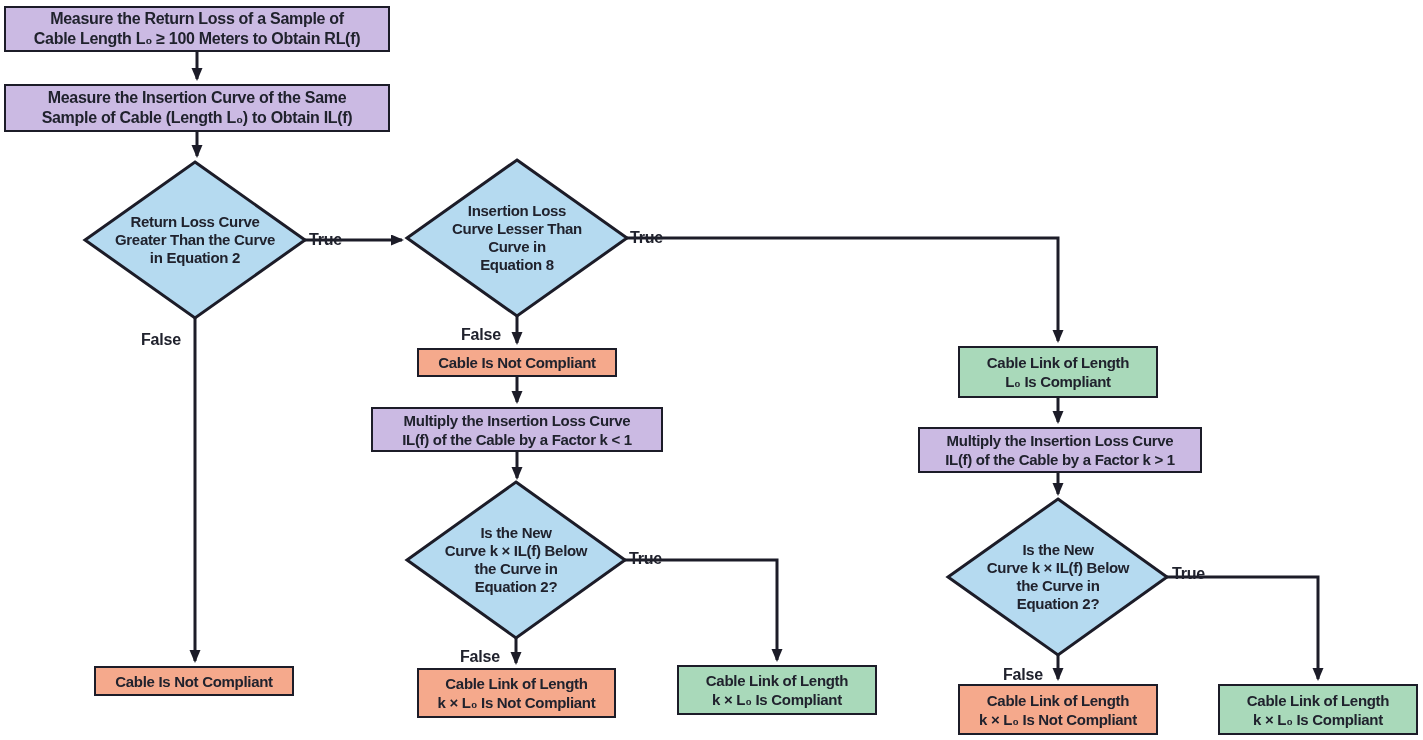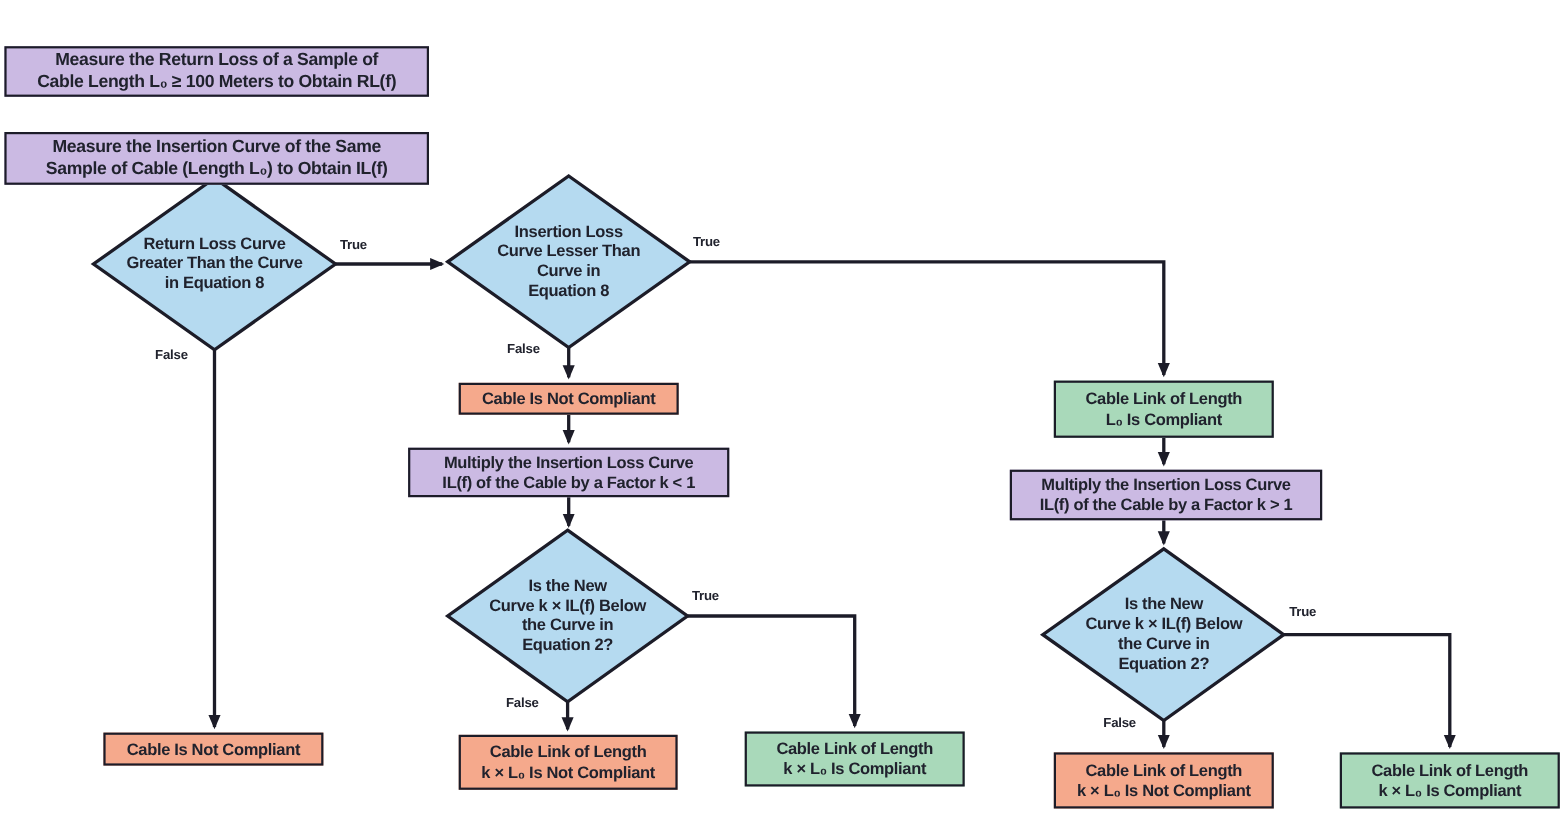--- a/index.html
+++ b/index.html
@@ -13,32 +13,32 @@
   .wires{position:absolute;left:0;top:0;}
   .node{
     position:absolute;box-sizing:border-box;
     display:flex;align-items:center;justify-content:center;
     text-align:center;font-weight:bold;
     color:var(--text,#20222d);
     border:2.5px solid var(--line,#1c1c28);
     font-size:15px;line-height:19px;letter-spacing:-0.3px;
     white-space:pre;
   }
-  .node.big{font-size:16px;line-height:20px;margin-top:36px;}
+  .node.big{font-size:16px;line-height:20px;}
   .process{background:var(--process-fill,#cbbae3);}
   .fail{background:var(--fail-fill,#f5a98c);}
   .pass{background:var(--pass-fill,#a9d9ba);}
   .dlabel{
     position:absolute;display:flex;align-items:center;justify-content:center;
     text-align:center;font-weight:bold;color:var(--text,#20222d);
     font-size:15px;line-height:18px;letter-spacing:-0.3px;white-space:pre;
   }
   .elabel{
     position:absolute;font-weight:bold;color:var(--text,#20222d);
-    font-size:12px;letter-spacing:-0.2px;white-space:pre;
+    font-size:16px;letter-spacing:-0.2px;white-space:pre;margin-top:16px;
   }
 </style>
 </head>
 <body>
 
 <div class="canvas">
 
   <svg class="wires" width="1423" height="740" viewBox="0 0 1423 740">
     <defs>
       <marker id="arrow" markerUnits="userSpaceOnUse" markerWidth="15" markerHeight="12" refX="11" refY="5.5" orient="auto">
@@ -97,21 +97,21 @@
 IL(f) of the Cable by a Factor k &gt; 1</div>
 
   <div class="node fail" style="left:958px;top:684px;width:200px;height:51px">Cable Link of Length
 k × L₀ Is Not Compliant</div>
 
   <div class="node pass" style="left:1218px;top:684px;width:200px;height:51px">Cable Link of Length
 k × L₀ Is Compliant</div>
 
   <div class="dlabel" style="left:95px;top:185px;width:200px;height:110px">Return Loss Curve
 Greater Than the Curve
-in Equation 8</div>
+in Equation 2</div>
 
   <div class="dlabel" style="left:417px;top:180px;width:200px;height:116px">Insertion Loss
 Curve Lesser Than
 Curve in
 Equation 8</div>
 
   <div class="dlabel" style="left:416px;top:502px;width:200px;height:116px">Is the New
 Curve k × IL(f) Below
 the Curve in
 Equation 2?</div>

